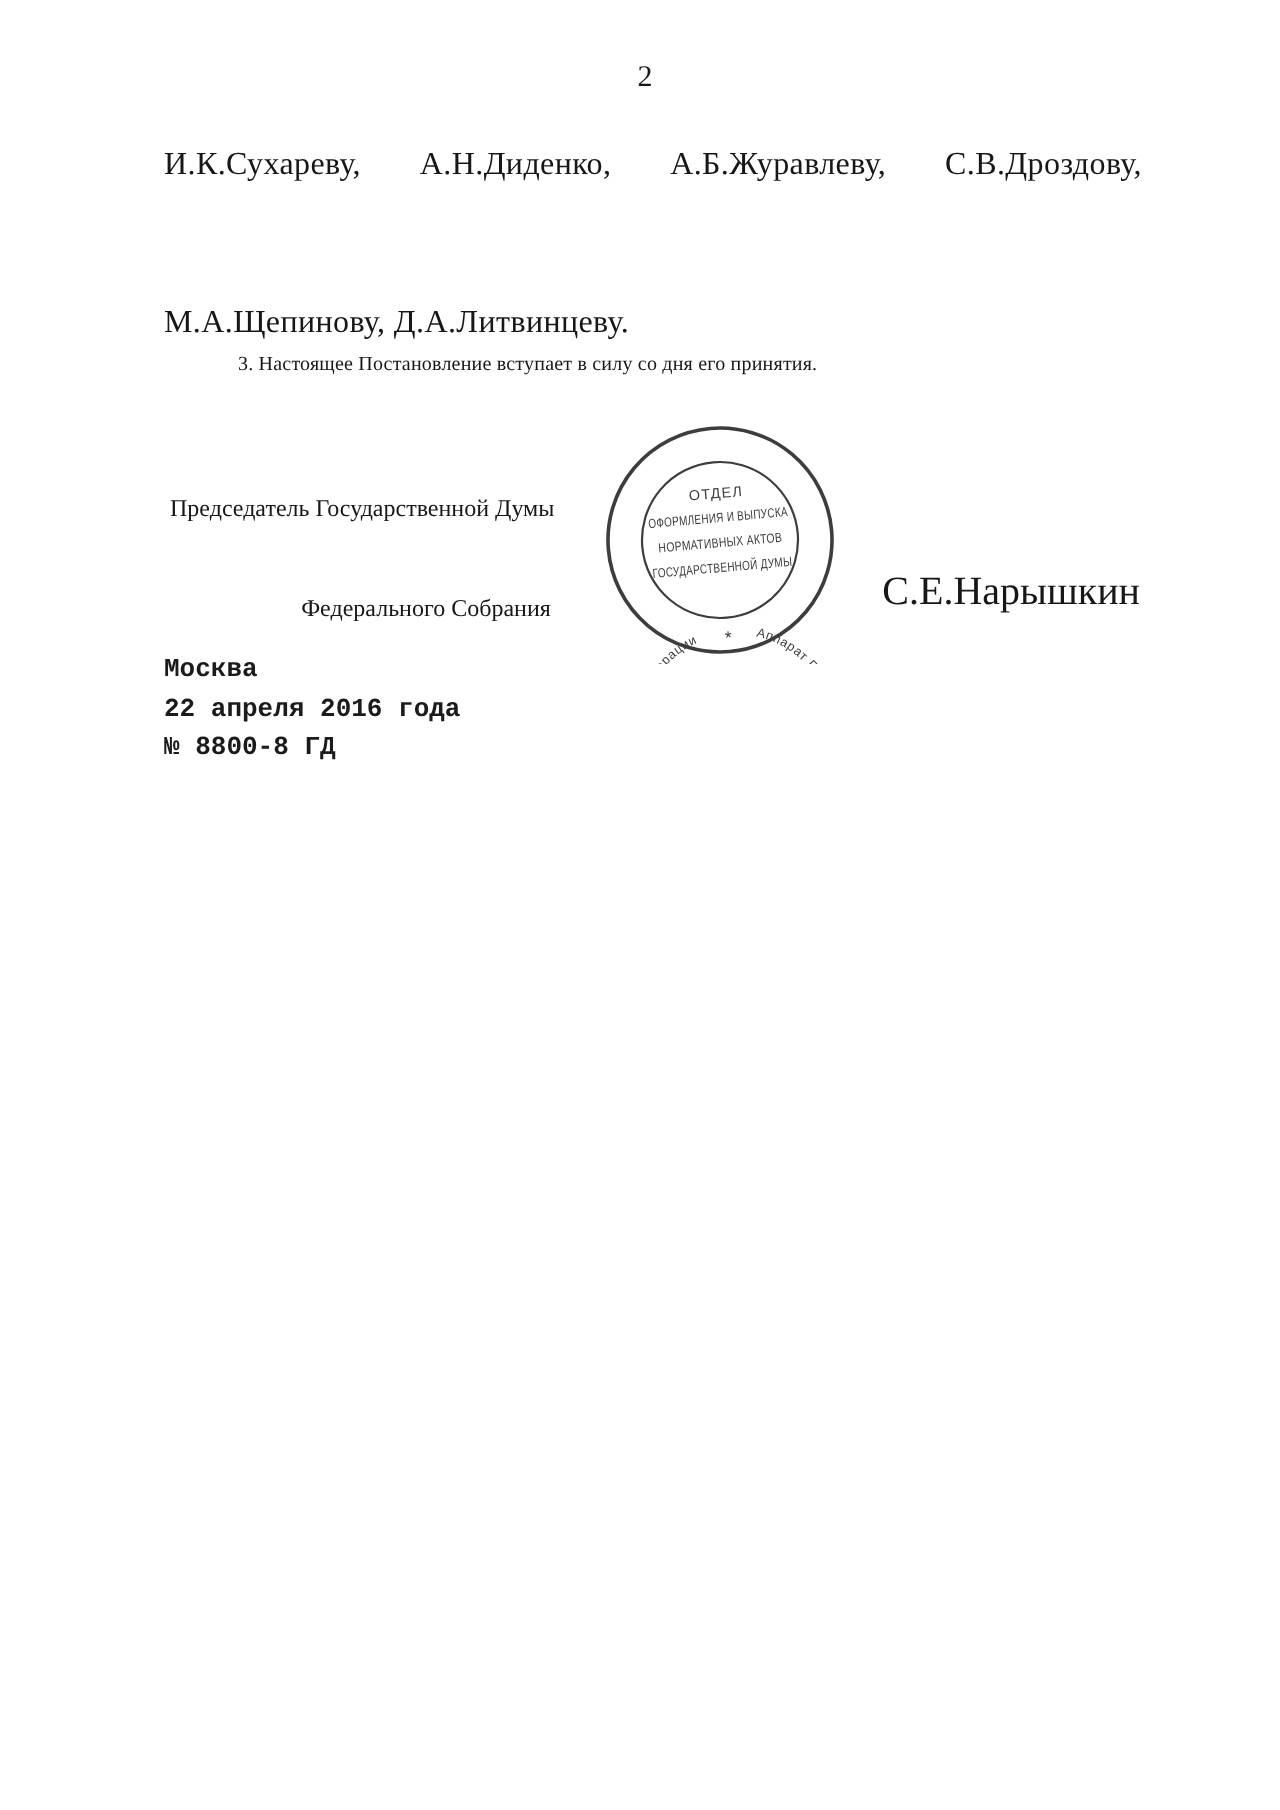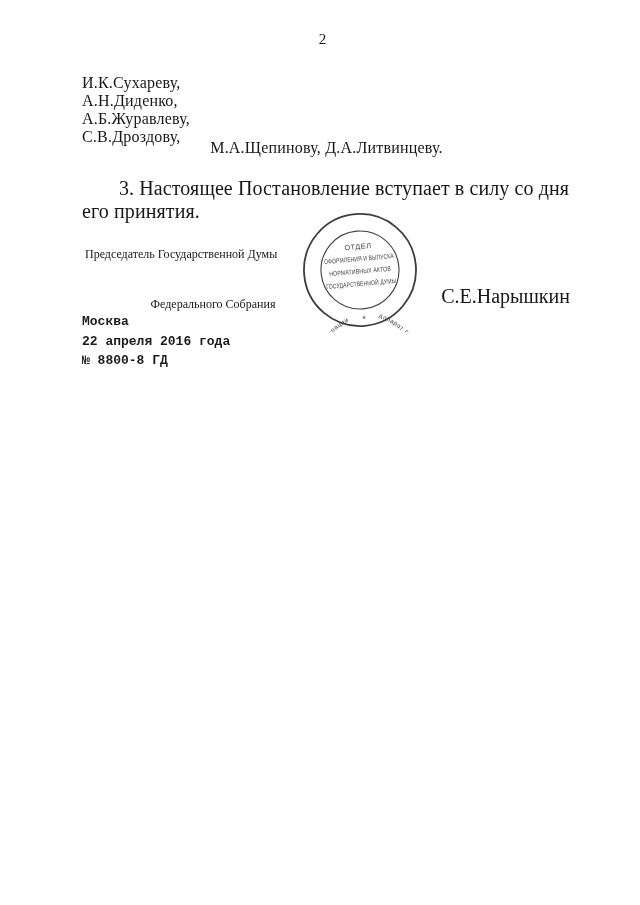--- a/index.html
+++ b/index.html
@@ -12,25 +12,25 @@
     color:#171717;
   }
   .page-number{
     position:absolute;top:31px;left:0;width:645px;
     text-align:center;font-size:15px;
   }
   .names-line{
     position:absolute;left:82px;width:489px;
     font-size:16px;letter-spacing:0.2px;white-space:nowrap;
   }
-  .names-line.justified{display:flex;justify-content:space-between;flex-direction:column;}
-  .nl1{top:74px;} .nl2{top:111px;} .nl3{top:139px;text-align:center;}
+  .names-line.justified{display:flex;justify-content:space-between;}
+  .nl1{top:74px;} .nl2{top:111px;} .nl3{top:153px;}
   .para3{
     position:absolute;top:177px;left:82px;width:489px;
-    font-size:20px;letter-spacing:0.1px;
+    font-size:10px;letter-spacing:0.1px;
     text-indent:37px;margin:0;
   }
   .sig-block{
     position:absolute;top:246px;left:85px;width:256px;
     font-size:12px;line-height:17.8px;
   }
   .sig-line1{white-space:nowrap;}
   .sig-line2,.sig-line3{text-align:center;margin-top:32px;}
   .sig-name{
     position:absolute;top:285px;right:70px;
@@ -41,21 +41,21 @@
     width:124px;height:124px;
   }
   .stamp .ring-outer{fill:none;stroke:#3d3d3d;stroke-width:1.8px;}
   .stamp .ring-inner{fill:none;stroke:#3d3d3d;stroke-width:1.1px;}
   .stamp text{fill:#3d3d3d;font-family:"Liberation Sans", sans-serif;}
   .stamp .ring-text{font-size:6.4px;letter-spacing:0.35px;}
   .stamp .inner{text-anchor:middle;font-size:6.6px;letter-spacing:0.2px;}
   .stamp .t1{font-size:7.2px;letter-spacing:0.6px;}
   .stamp .star{text-anchor:middle;font-size:9px;}
   .footer{
-    position:absolute;top:312px;left:82px;
+    position:absolute;top:325px;left:82px;
     font-family:"Liberation Mono", monospace;
     font-weight:bold;font-size:13px;line-height:19.6px;
     color:#1b1b1b;white-space:nowrap;
   }
 </style>
 </head>
 <body>
 
 <div class="page">
 

